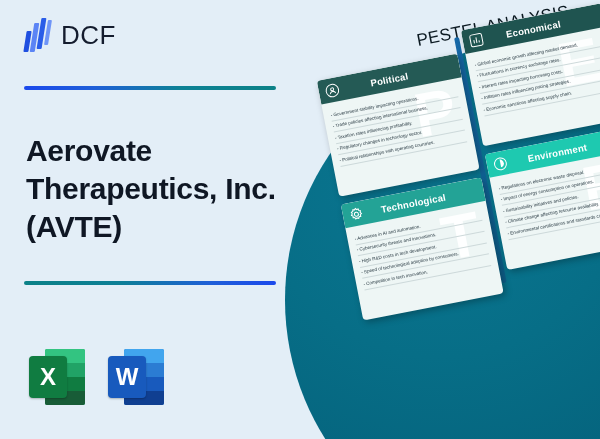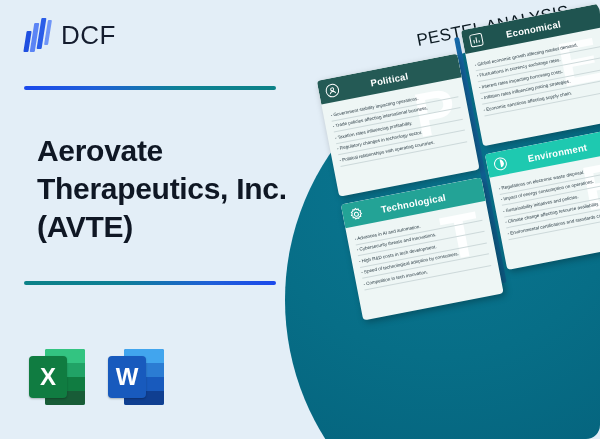--- a/index.html
+++ b/index.html
@@ -1,21 +1,21 @@
 <!DOCTYPE html>
 <html><head>
 <meta charset="utf-8">
 <style>
   html,body{margin:0;padding:0;}
   body{
     width:600px;height:439px;overflow:hidden;position:relative;
     background:#e3eef7;
     font-family:"Liberation Sans", sans-serif;
   }
-  .stage{position:absolute;inset:0;overflow:hidden;border-radius:14px;}
+  .stage{position:absolute;inset:0;overflow:hidden;}
 
   
   .circle{
     position:absolute;
     left:285px;top:40px;
     width:520px;height:520px;
     border-radius:50%;
     background:radial-gradient(circle at 30% 25%, #0a7792 0%, #076e87 35%, #045f79 75%, #03566e 100%);
   }
 
@@ -30,21 +30,20 @@
   .logo-text{font-size:26px;font-weight:400;color:#141c2e;letter-spacing:.5px;}
 
   .divider{position:absolute;left:24px;width:252px;height:4px;border-radius:2px;}
   .divider-top{top:86px;background:linear-gradient(90deg,#1b49ec 0%,#1f5fd8 28%,#0d8195 62%,#0b8187 100%);}
   .divider-bottom{top:281px;background:linear-gradient(90deg,#0b8187 0%,#0d7f96 38%,#1f5fd8 74%,#1b49ec 100%);}
 
   .company-title{
     position:absolute;left:26px;top:132px;width:280px;
     font-size:30px;line-height:1.27;font-weight:bold;color:#0f1724;
     letter-spacing:-.3px;
-    margin-left:11px;
   }
 
   .file-icons{position:absolute;left:29px;top:349px;display:flex;gap:23px;}
   .ficon{width:56px;height:56px;position:relative;}
   .ficon .sheet{position:absolute;right:0;top:0;width:40px;height:56px;border-radius:2px;overflow:hidden;}
   .ficon .tile{position:absolute;width:100%;height:25%;}
   .ficon .badge{
     position:absolute;left:0;top:7px;width:38px;height:42px;border-radius:4px;
     display:flex;align-items:center;justify-content:center;
     color:#fff;font-size:24px;font-weight:bold;

